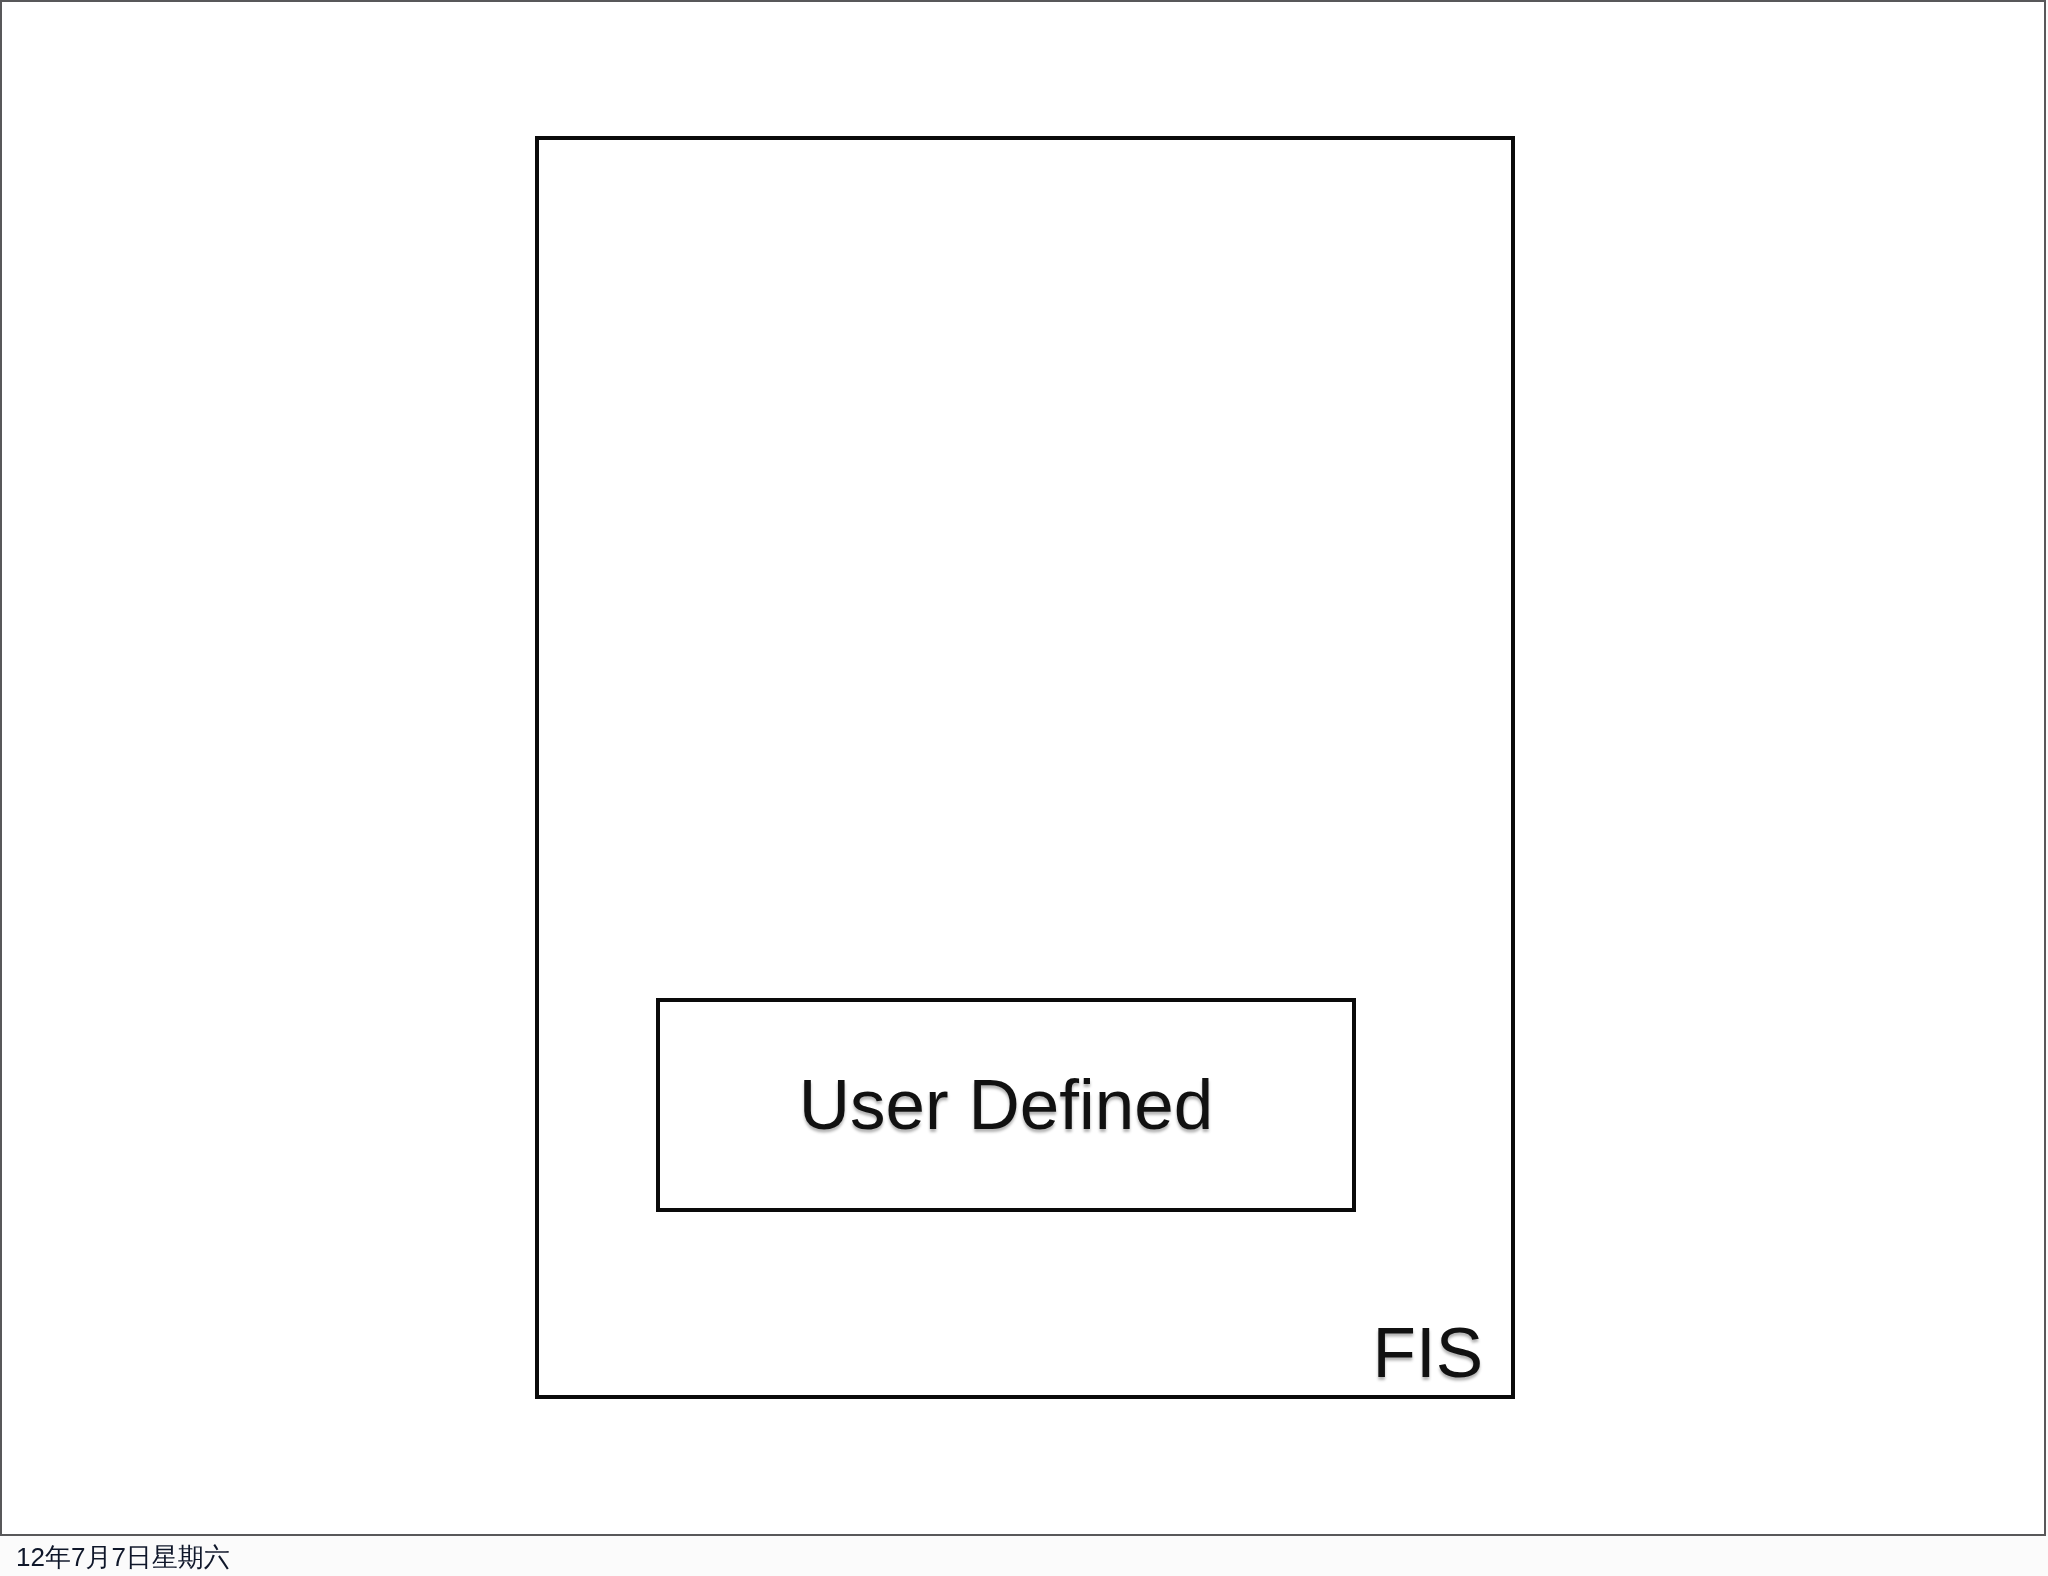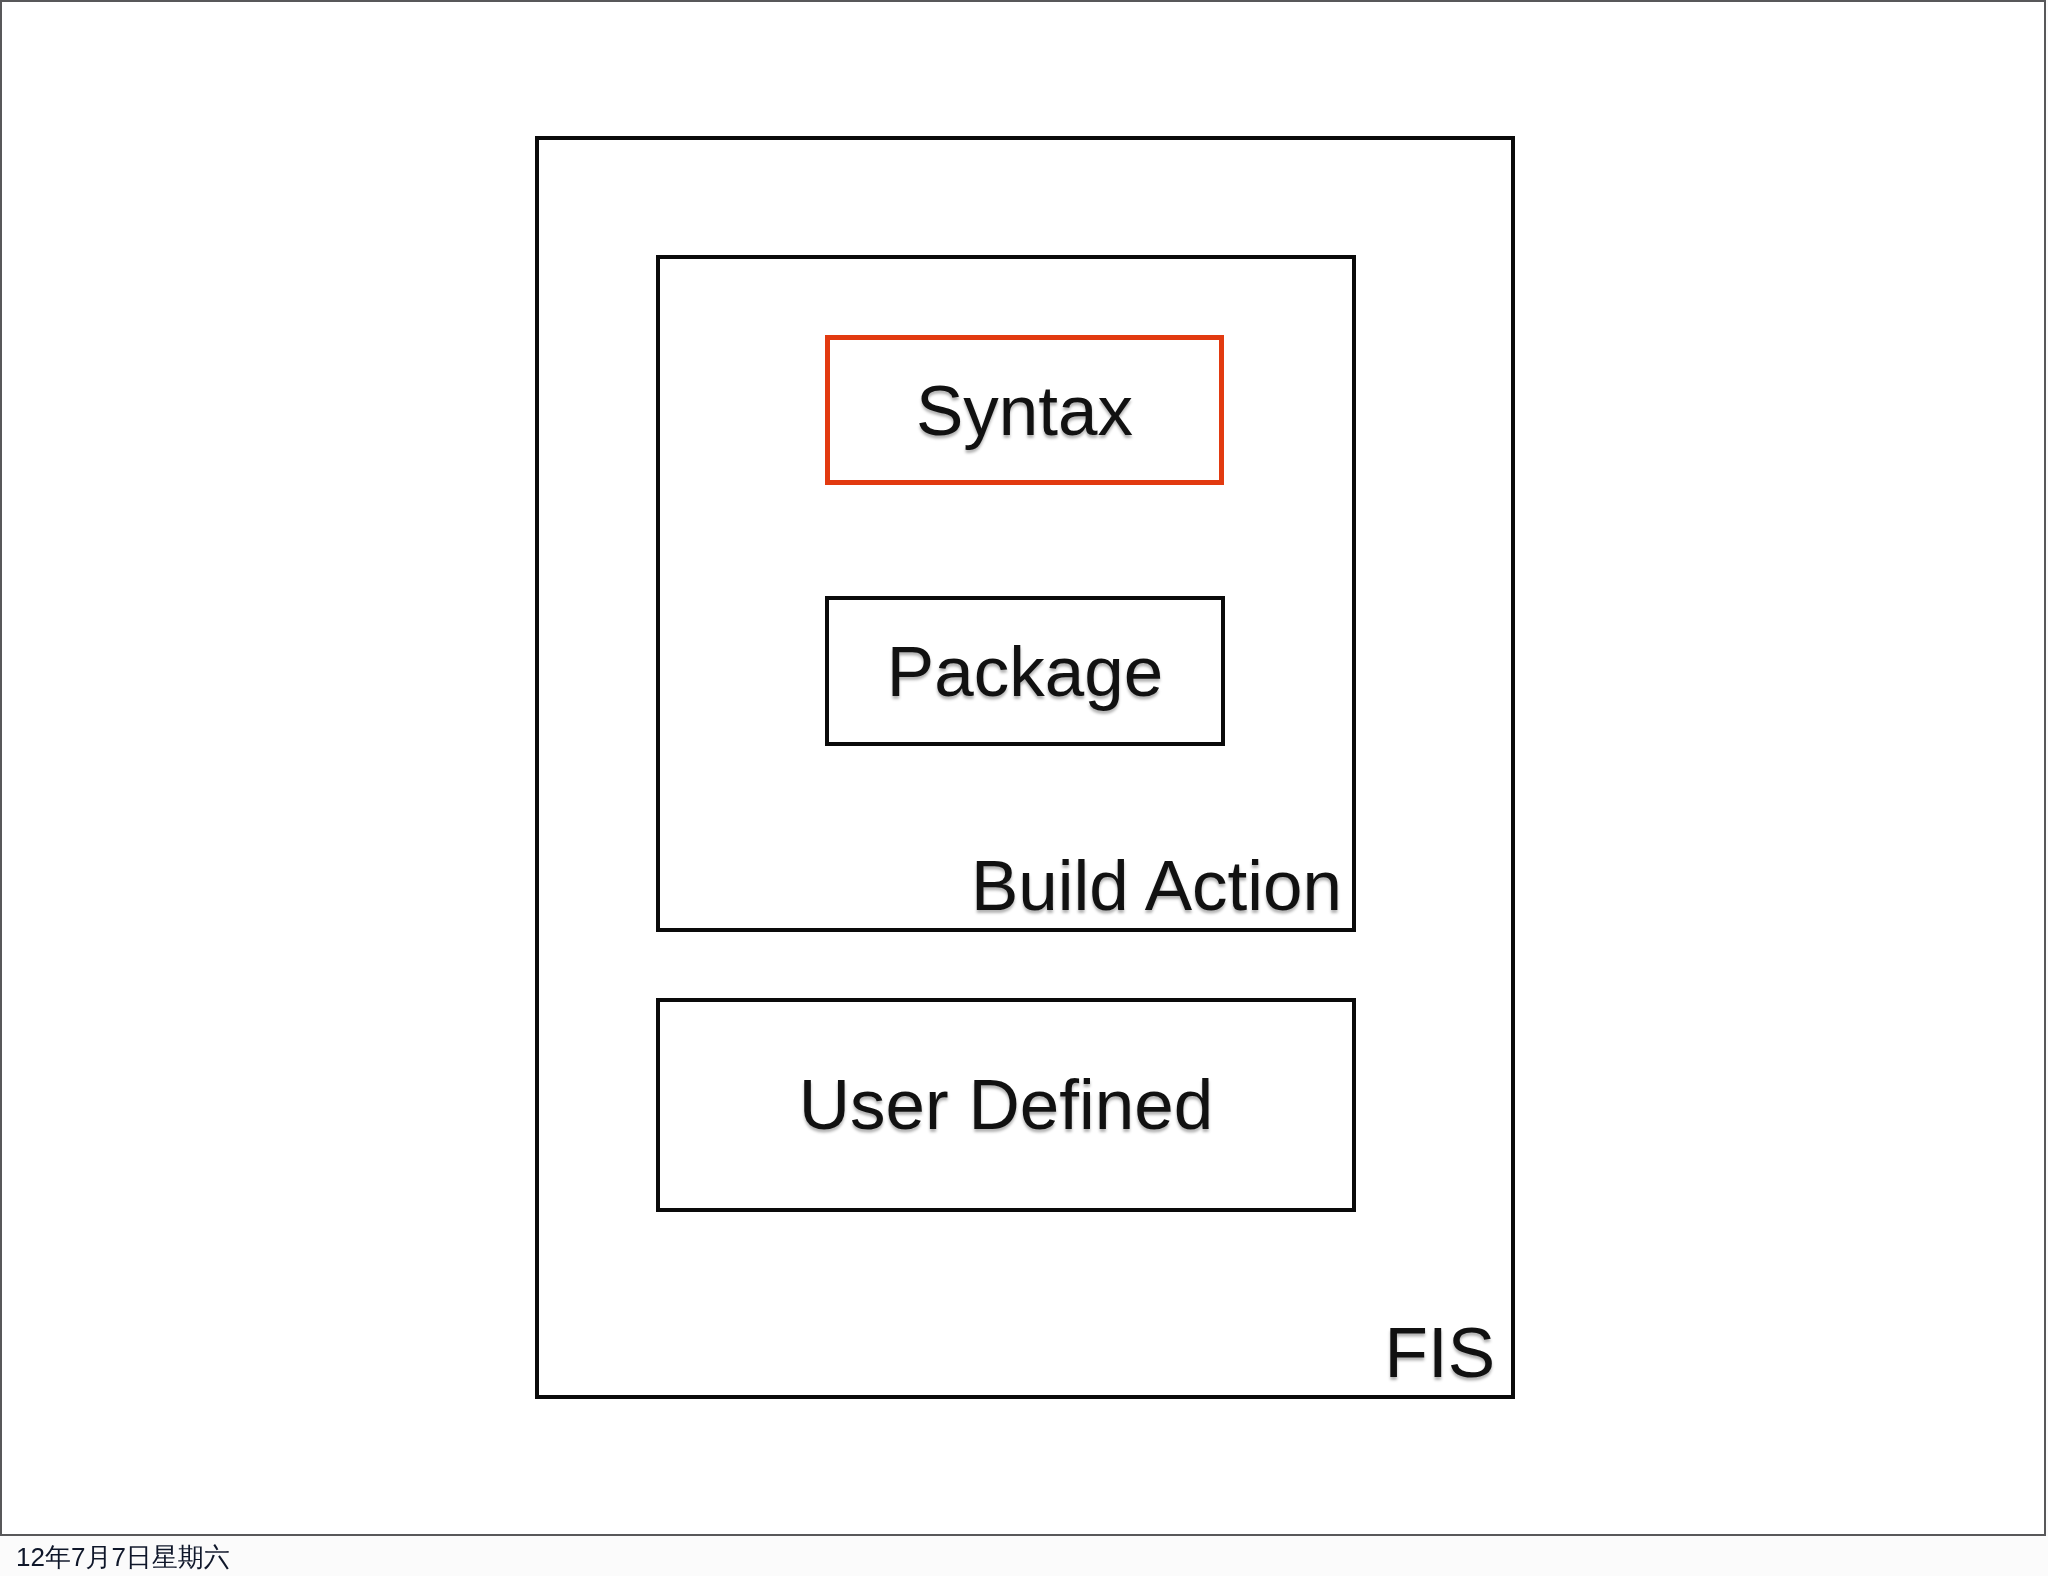--- a/index.html
+++ b/index.html
@@ -32,21 +32,21 @@
     text-shadow: 0 3px 3px rgba(0,0,0,0.30);
     white-space: nowrap;
   }
   
   .fis-box {
     left: 533px; top: 134px;
     width: 980px; height: 1263px;
   }
   .fis-label {
     position: absolute;
-    right: 16px; bottom: 2px;
+    right: 28px; bottom: 2px;
   }
   
   .build-action-box {
     left: 117px; top: 115px;      
     width: 700px; height: 677px;
   }
   .build-action-label {
     position: absolute;
     right: 10px; bottom: 2px;
   }
@@ -81,32 +81,20 @@
   }
 </style>
 </head>
 <body>
 
 <div class="canvas">
   <div class="slide">
 
     <div class="box fis-box">
 
-      <div class="box build-action-box">
-
-        <div class="box syntax-box">
-          <span class="label">Syntax</span>
-        </div>
-
-        <div class="box package-box">
-          <span class="label">Package</span>
-        </div>
-
-        <div class="label build-action-label">Build Action</div>
-      </div>
 
       <div class="box uda-box">
         <div class="label">User Defined</div>
       </div>
 
       <div class="label fis-label">FIS</div>
     </div>
 
   </div>
 

